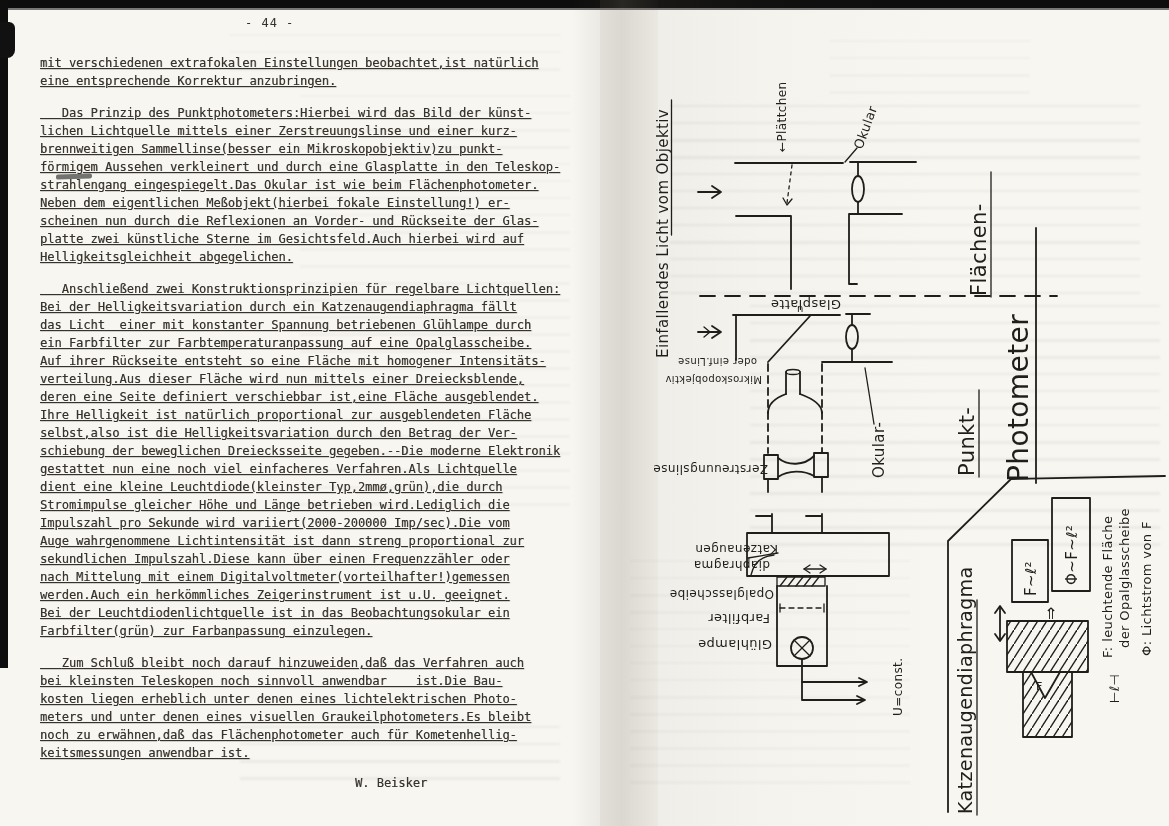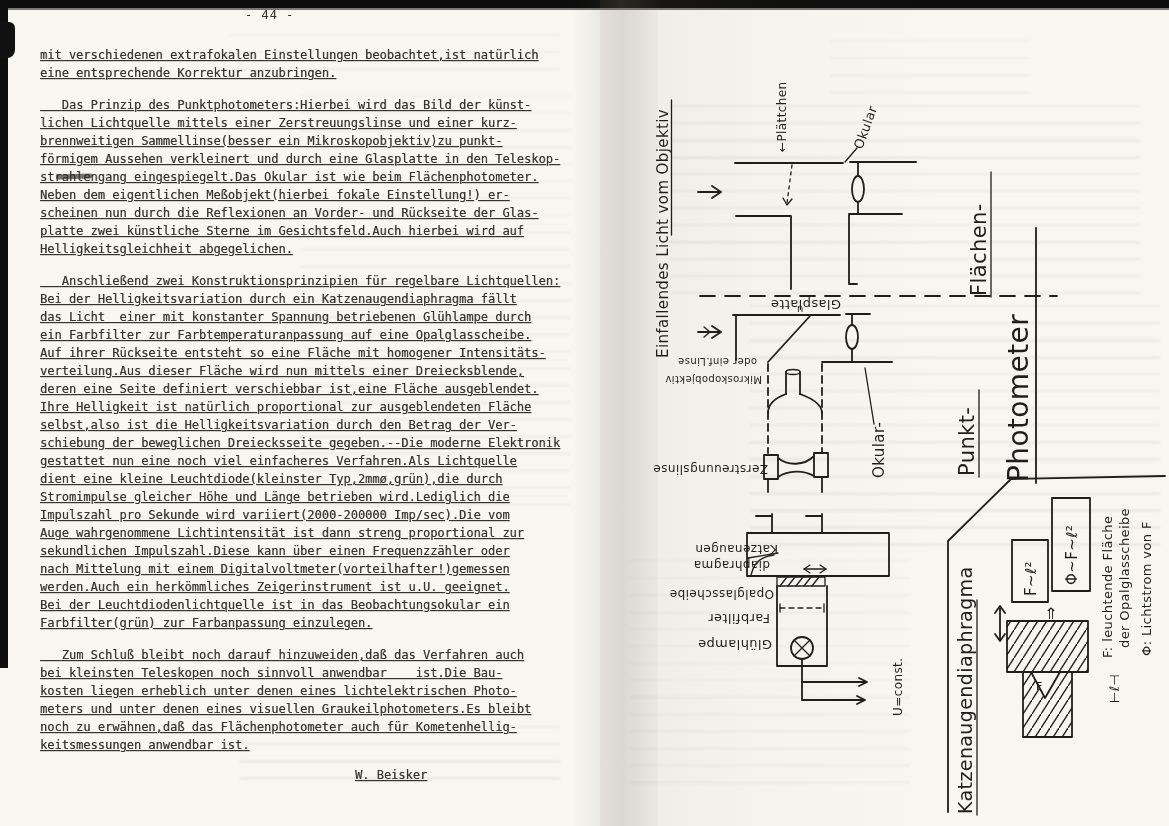--- a/index.html
+++ b/index.html
@@ -6,25 +6,25 @@
   .scan{position:relative;width:1169px;height:826px;background:#f7f6f1;overflow:hidden;
         font-family:"DejaVu Sans Mono","Liberation Mono",monospace;}
   
   .edge-top{position:absolute;left:0;top:0;width:1169px;height:8px;background:#0d0d0d;border-bottom:2px solid #777;}
   .edge-left{position:absolute;left:0;top:0;width:8px;height:668px;background:#0e0e0e;}
   .corner-blob{position:absolute;left:0;top:22px;width:15px;height:36px;background:#111;border-radius:0 6px 8px 0;}
   .stray-dash{position:absolute;left:56px;top:174px;width:36px;height:5px;background:#2b2b2b;opacity:.65;border-radius:2px;transform:rotate(-2deg);}
   .gutter{position:absolute;left:572px;top:0;width:86px;height:826px;
           background:linear-gradient(90deg,rgba(0,0,0,0) 0%,rgba(90,85,72,.10) 42%,rgba(120,112,98,.17) 58%,rgba(90,85,72,.04) 100%);}
   
-  .page-left{position:absolute;left:40px;top:8px;width:540px;color:#36322c;}
+  .page-left{position:absolute;left:40px;top:16px;width:540px;color:#36322c;}
   .pageno{font-size:12px;letter-spacing:1px;margin:0 0 0 205px;padding-bottom:24px;}
   .para{white-space:pre-wrap;font-size:12px;line-height:18px;margin:0 0 14px 0;
         text-shadow:.4px .4px .6px rgba(70,62,52,.55);text-decoration:underline;}
-  .signature{font-size:12px;padding-left:315px;margin-top:4px;text-shadow:.4px .4px .6px rgba(70,62,52,.55);text-decoration:underline;}
+  .signature{font-size:12px;padding-left:315px;margin-top:4px;text-shadow:.4px .4px .6px rgba(70,62,52,.55);}
   
   .page-right{position:absolute;left:600px;top:0;width:569px;height:826px;
               background:linear-gradient(90deg,rgba(150,140,122,.10),rgba(150,140,122,.03) 28%,rgba(150,140,122,0) 60%);}
   .diagram-svg{position:absolute;left:0;top:0;}
   
   .ghost{position:absolute;filter:blur(1.3px);opacity:.14;pointer-events:none;
          background:repeating-linear-gradient(180deg,rgba(96,90,78,.55) 0 2.5px,rgba(96,90,78,0) 2.5px 17px);}
   .ghost.light{opacity:.08;}
   
   svg .ink{stroke:#201e1b;stroke-width:1.8;fill:none;stroke-linecap:round;stroke-linejoin:round;}

